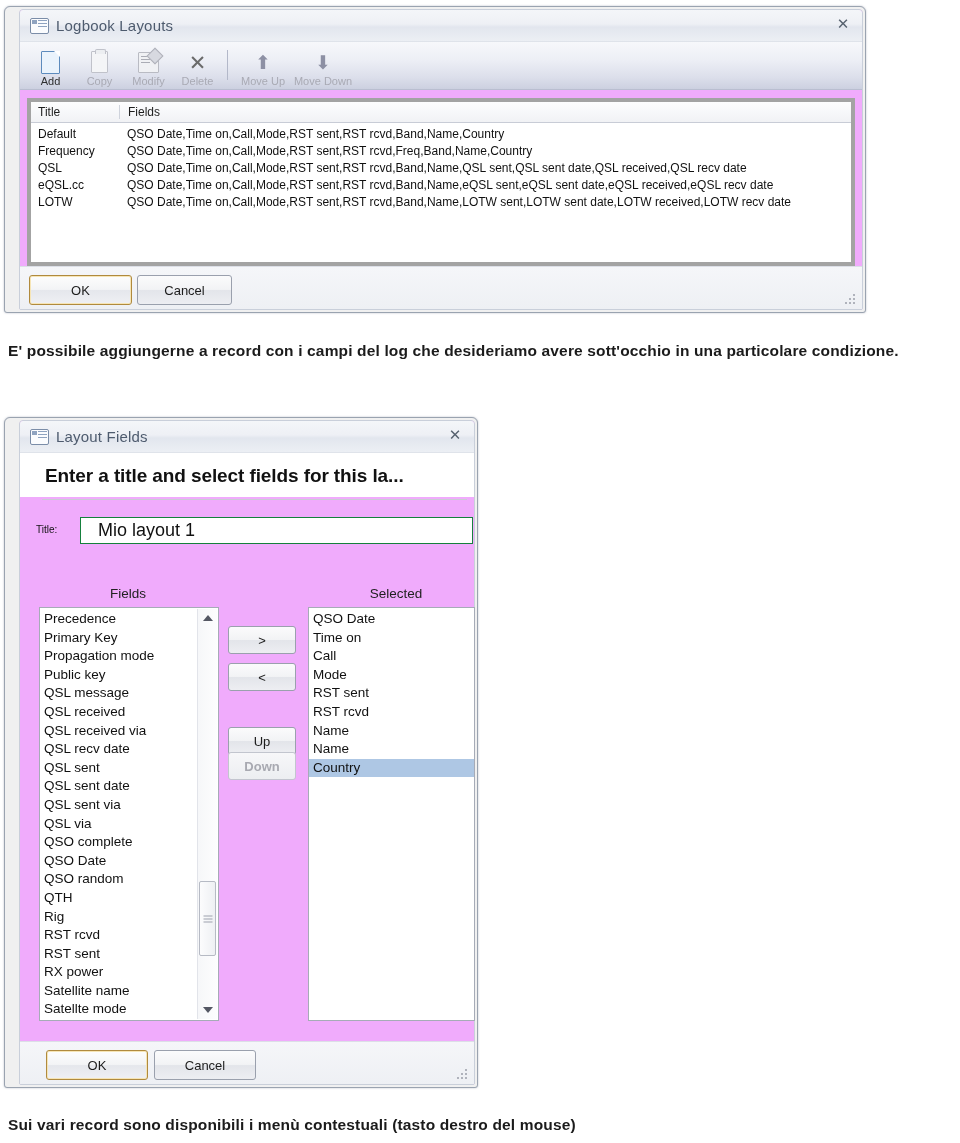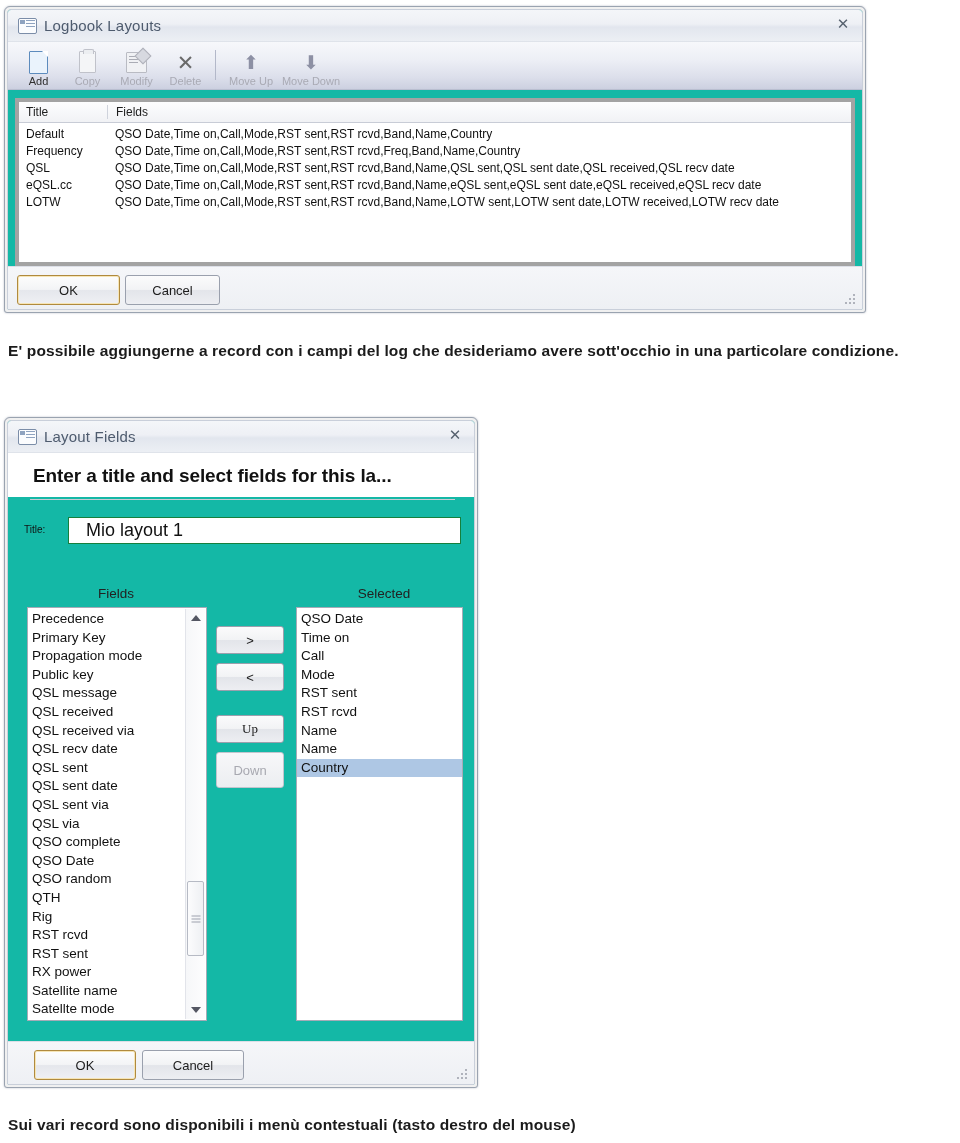--- a/index.html
+++ b/index.html
@@ -16,22 +16,23 @@
     background:#f0f0f0;
     border:1px solid #9aa3b0;
     border-radius:6px 6px 3px 3px;
     box-shadow:0 0 2px rgba(120,130,150,.55);
     box-sizing:border-box;
   }
   .win-inner{
     position:absolute;inset:2px;
     border:1px solid #c9cfda;
     border-radius:4px 4px 2px 2px;
-    background:#14b8a6;
-    box-sizing:border-box;
+    background:#f0abfc;
+    box-sizing:border-box;
+    margin-left:12px;
   }
   .titlebar{
     position:relative;height:32px;
     background:linear-gradient(to bottom,#f4f6f9 0%,#eef0f5 45%,#e2e6ee 55%,#eceff4 100%);
     border-radius:3px 3px 0 0;
     border-bottom:1px solid #dfe3ea;
     display:flex;align-items:center;
     padding:0 6px;
     box-sizing:border-box;
   }
@@ -335,22 +336,22 @@
             </div>
           <div class="sb-thumb" style="top:272px;height:73px;"></div>
           <div class="sb-btn sb-dn">
               <div class="sb-tri dn"></div>
             </div>
         </div>
       </div>
 
       <div class="btn" style="position:absolute;left:208px;top:205px;width:68px;height:28px;">&gt;</div>
       <div class="btn" style="position:absolute;left:208px;top:242px;width:68px;height:28px;">&lt;</div>
-      <div class="btn" style="position:absolute;left:208px;top:294px;width:68px;height:28px;font-family:Liberation Serif, serif;">Up</div>
-      <div class="btn disabled" style="position:absolute;left:208px;top:331px;width:68px;height:36px;">Down</div>
+      <div class="btn" style="position:absolute;left:208px;top:306px;width:68px;height:28px;">Up</div>
+      <div class="btn disabled" style="position:absolute;left:208px;top:331px;width:68px;height:28px;font-weight:bold;">Down</div>
 
       <div class="listbox" style="left:288px;top:186px;width:167px;height:414px;">
         <div id="selected-items" style="padding-top:2px;">
             <div class="lb-item">QSO Date</div>
             <div class="lb-item">Time on</div>
             <div class="lb-item">Call</div>
             <div class="lb-item">Mode</div>
             <div class="lb-item">RST sent</div>
             <div class="lb-item">RST rcvd</div>
             <div class="lb-item">Name</div>

